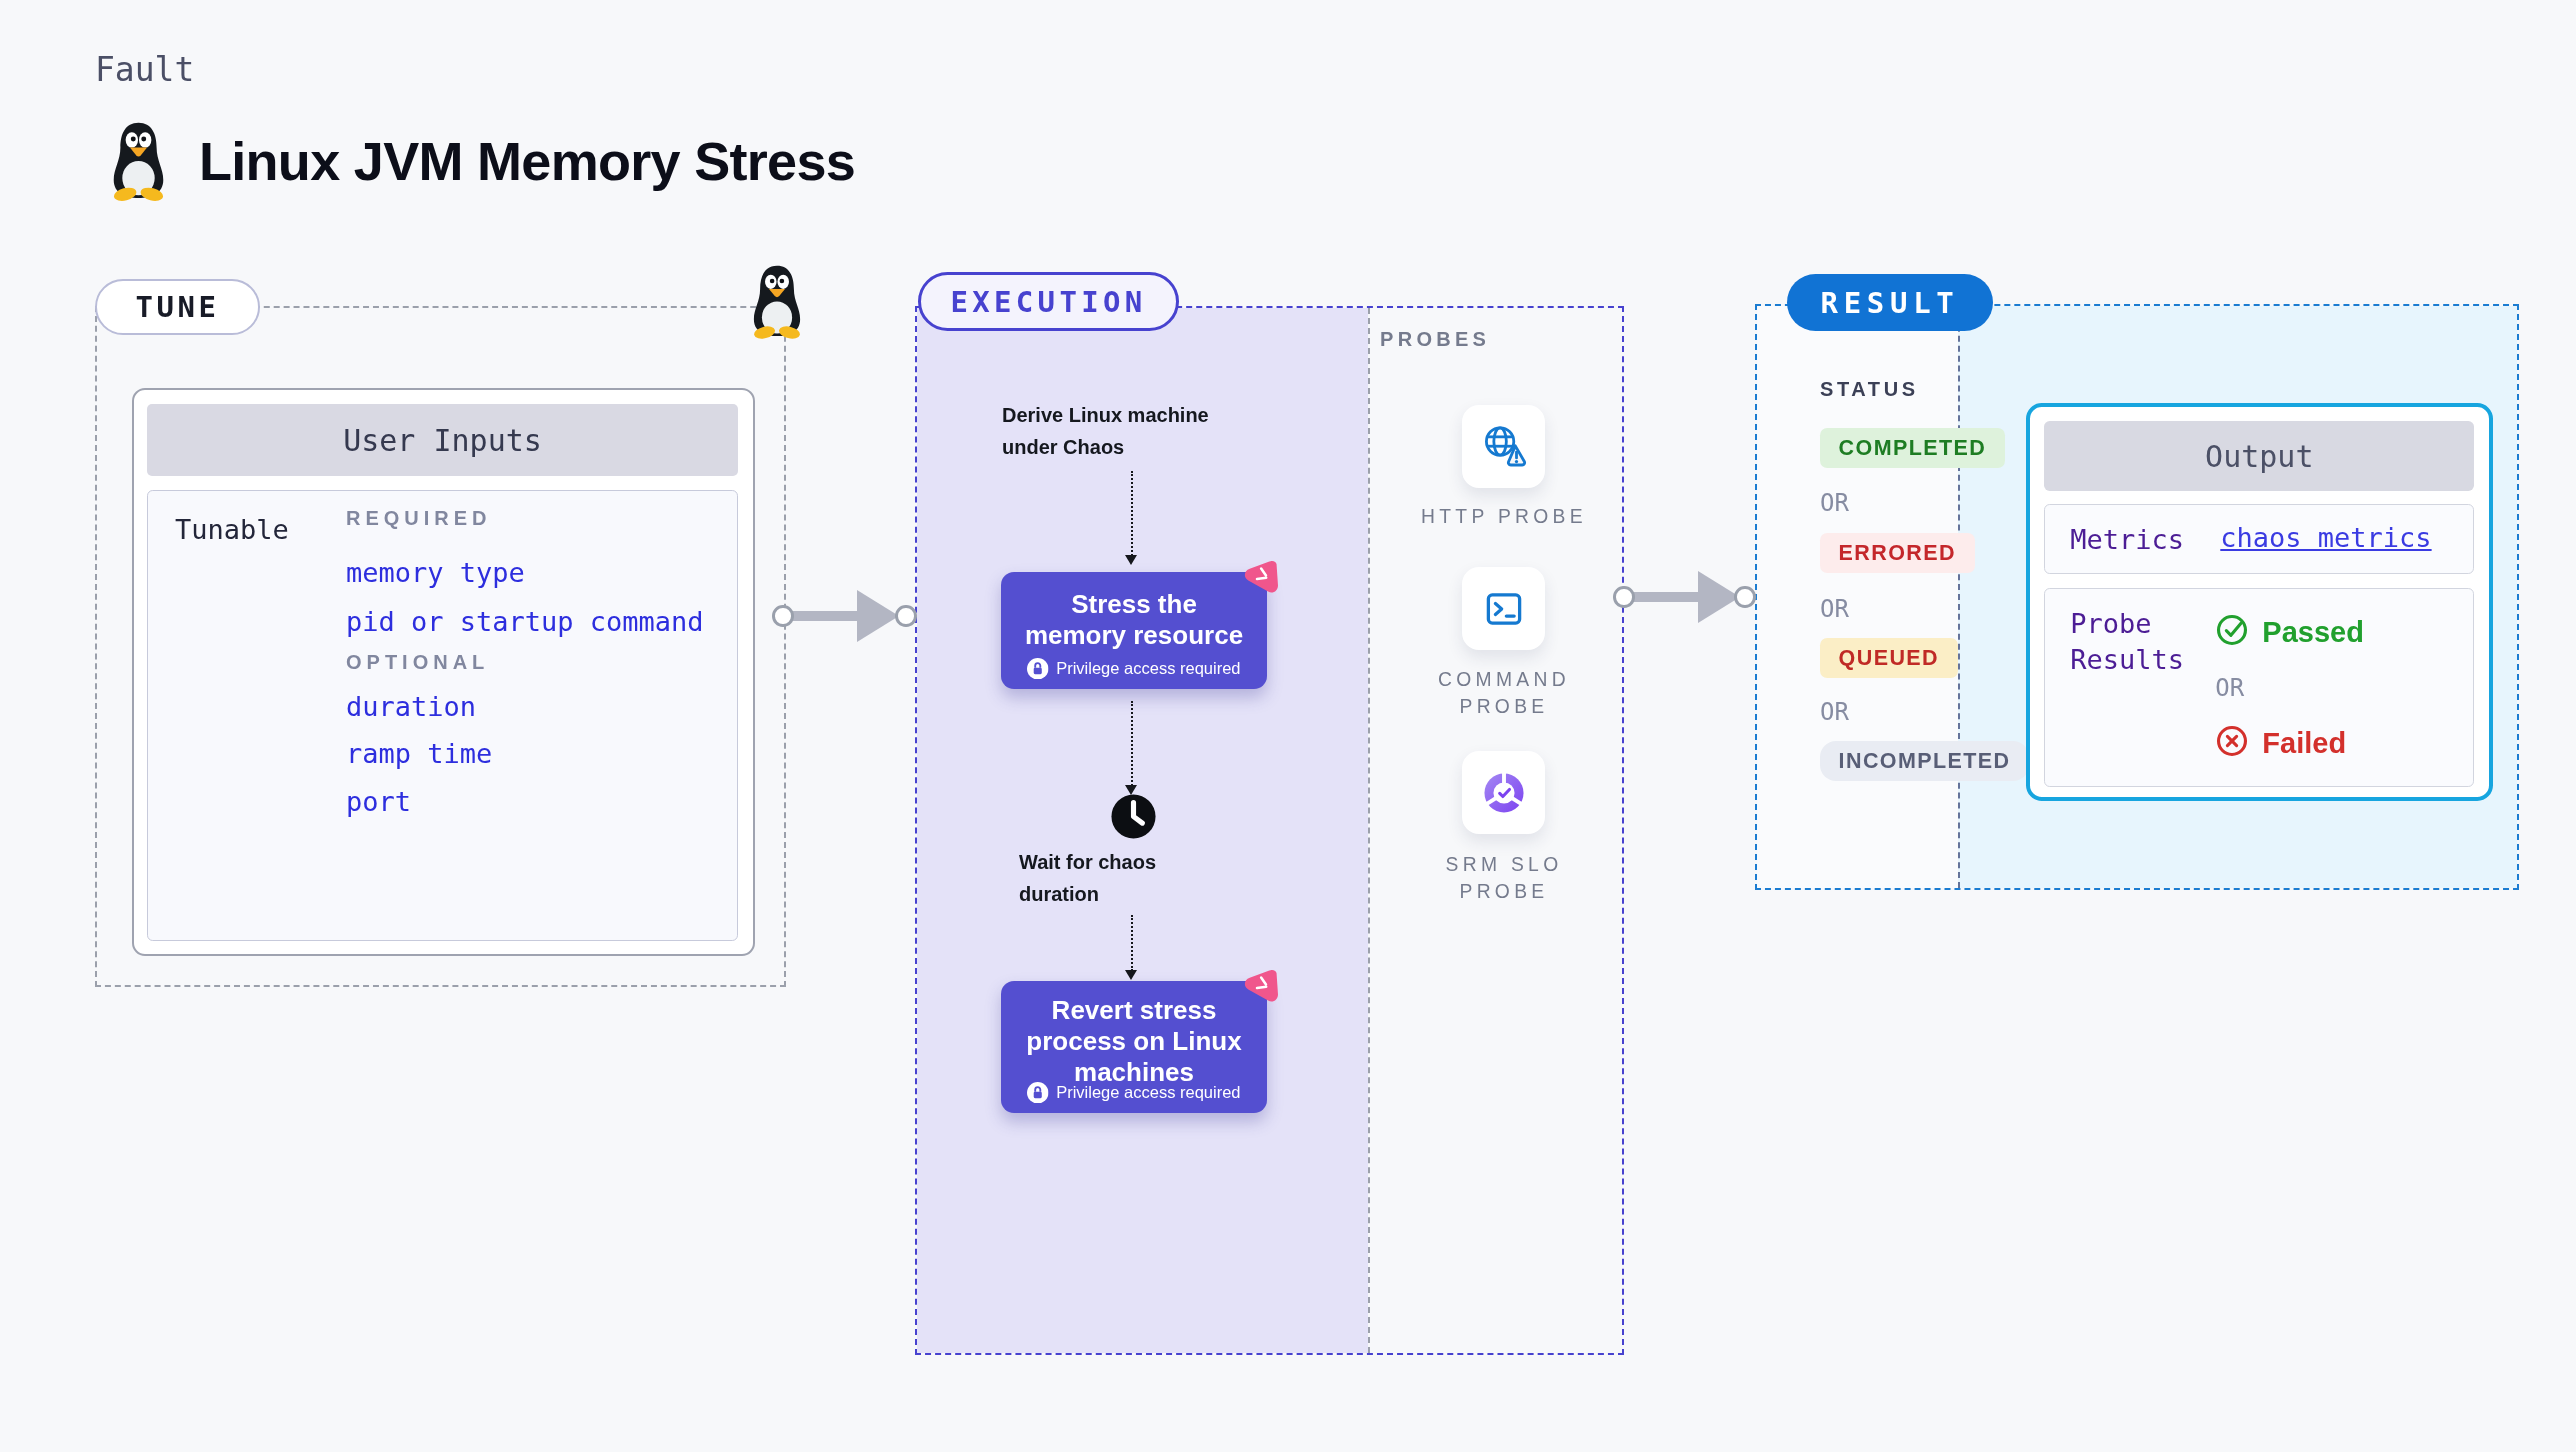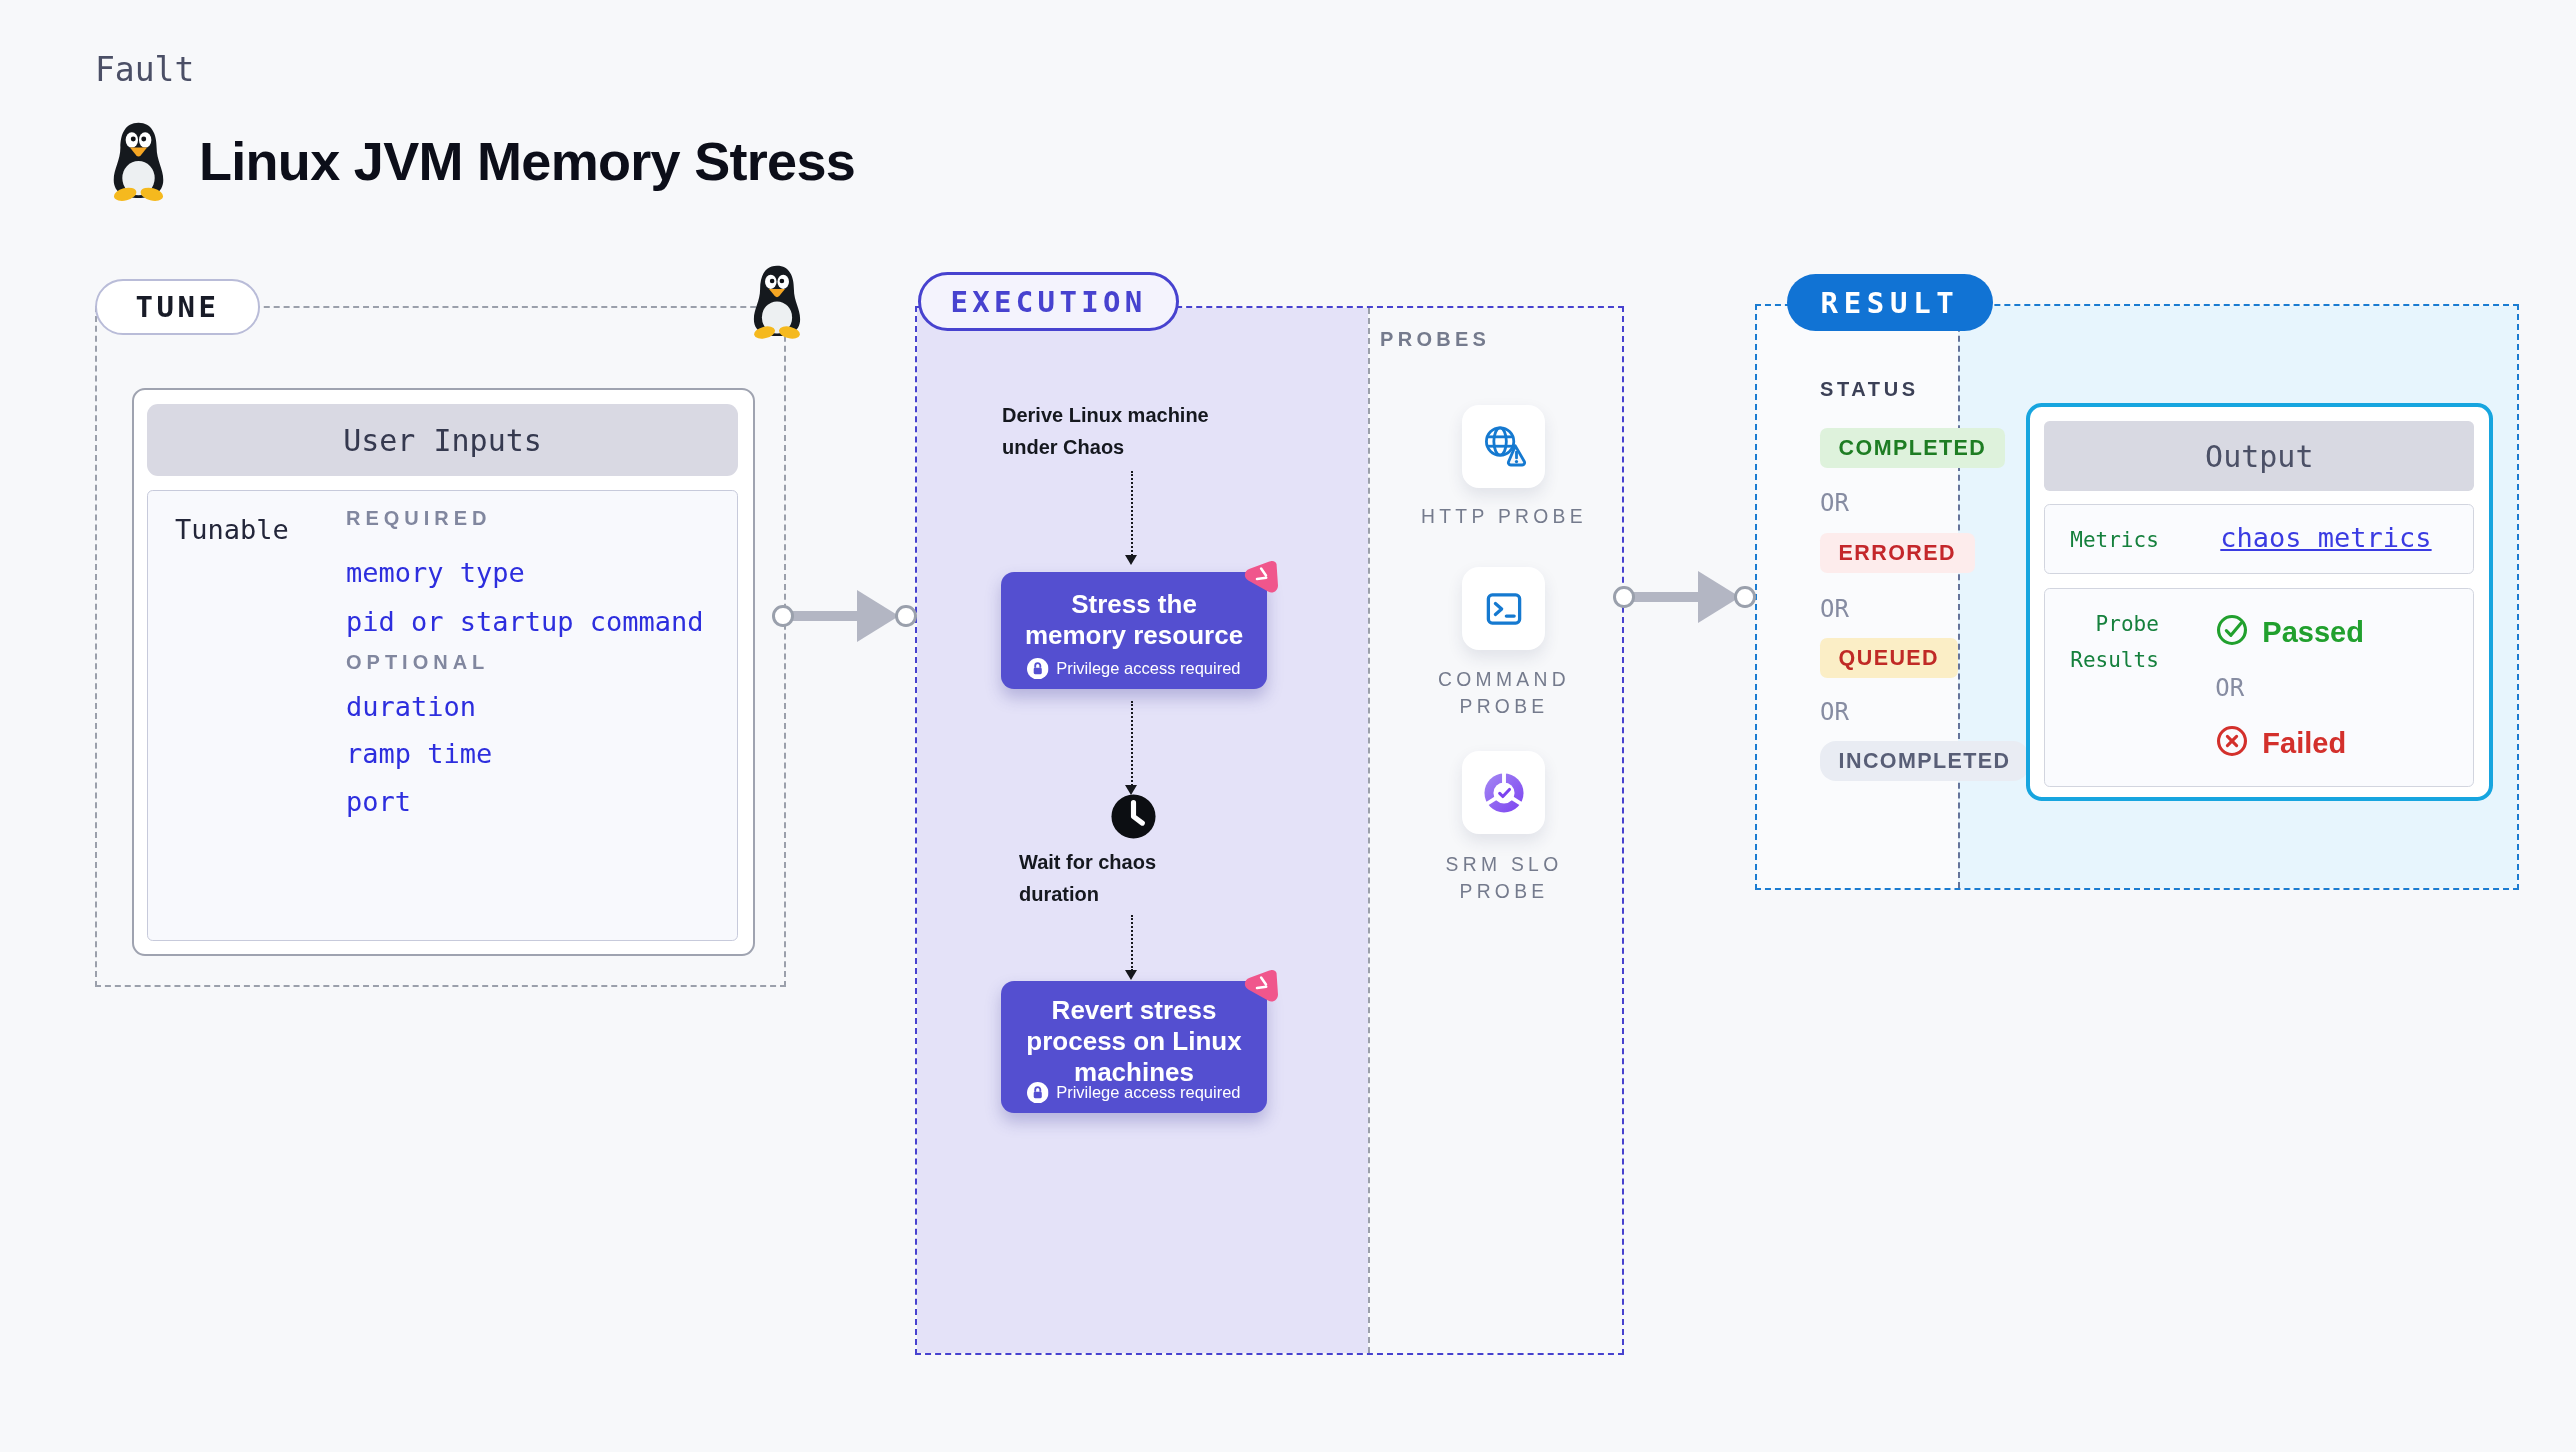--- a/index.html
+++ b/index.html
@@ -16,21 +16,21 @@
   
   .pill { display:flex; align-items:center; justify-content:center; border-radius:31.5px; z-index:5; }
   .tune-pill { left:95px; top:279px; width:165px; height:56px; background:#ffffff; border:2.9px solid #b9bcd8; font-size:29px; font-weight:700; letter-spacing:3.6px; color:#181b27; }
   .execution-pill { left:918px; top:272px; width:261px; height:59px; background:#f4f3fd; border:3.6px solid #4742cf; font-size:29px; font-weight:700; letter-spacing:4.3px; color:#4742cf; }
   .result-pill { left:1787px; top:274px; width:206px; height:57px; background:#1173d4; font-size:29px; font-weight:700; letter-spacing:5.7px; color:#ffffff; }
 
   
   .tune-box { left:95px; top:306px; width:691px; height:681px; border:2.9px dashed #9ba0ab; }
   .tune-tux { left:745px; top:262px; width:64px; height:77px; z-index:5; }
   .ui-card { left:35px; top:80px; width:623px; height:568px; background:#ffffff; border:2.9px solid #9fa3b0; border-radius:13px; }
-  .ui-header { left:13px; top:14.3px; width:591px; height:72px; background:#d9d9e3; border-radius:11px; display:flex; align-items:center; justify-content:center; font-size:30px; color:#35394f; }
+  .ui-header { left:13px; top:14.3px; width:591px; height:72px; background:#d9d9e3; border-radius:5px; display:flex; align-items:center; justify-content:center; font-size:30px; color:#35394f; }
   .ui-body { left:13px; top:100px; width:591px; height:451px; background:#f8f9fd; border:1.4px solid #c7cadb; border-radius:5.7px; }
   .tunable { left:27px; top:23px; font-size:27px; color:#23263a; }
   .section-label { font-size:20px; font-weight:700; letter-spacing:5px; color:#81879f; }
   .ui-item { left:198px; font-size:27px; color:#2d2ede; }
 
   
   .conn-circle { width:21.5px; height:21.5px; border-radius:50%; background:#ffffff; border:3.6px solid #9aa0ac; z-index:4; }
   .conn-shaft { height:10px; background:#b3b6c3; }
   .conn-head { width:0; height:0; border-top:26px solid transparent; border-bottom:26px solid transparent; border-left:42px solid #b3b6c3; }
 
@@ -68,21 +68,21 @@
   .badge-errored { background:#fdecec; color:#c4272b; }
   .badge-queued { background:#fbeec6; color:#c02a26; }
   .badge-incompleted { background:#e9ecf3; color:#585e76; }
   .or-label { font-size:24px; color:#868ca2; }
 
   .output-card { left:269px; top:97px; width:467px; height:398px; background:#ffffff; border:4.3px solid #17a5df; border-radius:15.8px; }
   .output-header { left:14.3px; top:14.3px; width:430px; height:70px; background:#d8d9e2; border-radius:5.7px; display:flex; align-items:center; justify-content:center; font-size:30px; color:#4b5066; }
   .output-row { left:14.3px; width:430px; background:#fafbfe; border:1.4px solid #d2d5df; border-radius:5.7px; }
   .metrics-row { top:97px; height:70px; }
   .probe-row { top:181px; height:199px; }
-  .row-label { font-size:21px; color:#15803d; line-height:36px;text-align:right; }
+  .row-label { font-size:27px; color:#4c1d95; line-height:36px; }
   .metrics-value { font-size:27px; color:#3a3be2; }
   .passfail-text { font-size:29px; font-weight:700; }
   .passed-text { color:#21a02e; }
   .failed-text { color:#d3302c; }
   svg.def-store { position:absolute; width:0; height:0; }
 </style>
 </head>
 <body>
 
 <svg class="def-store" aria-hidden="true">

